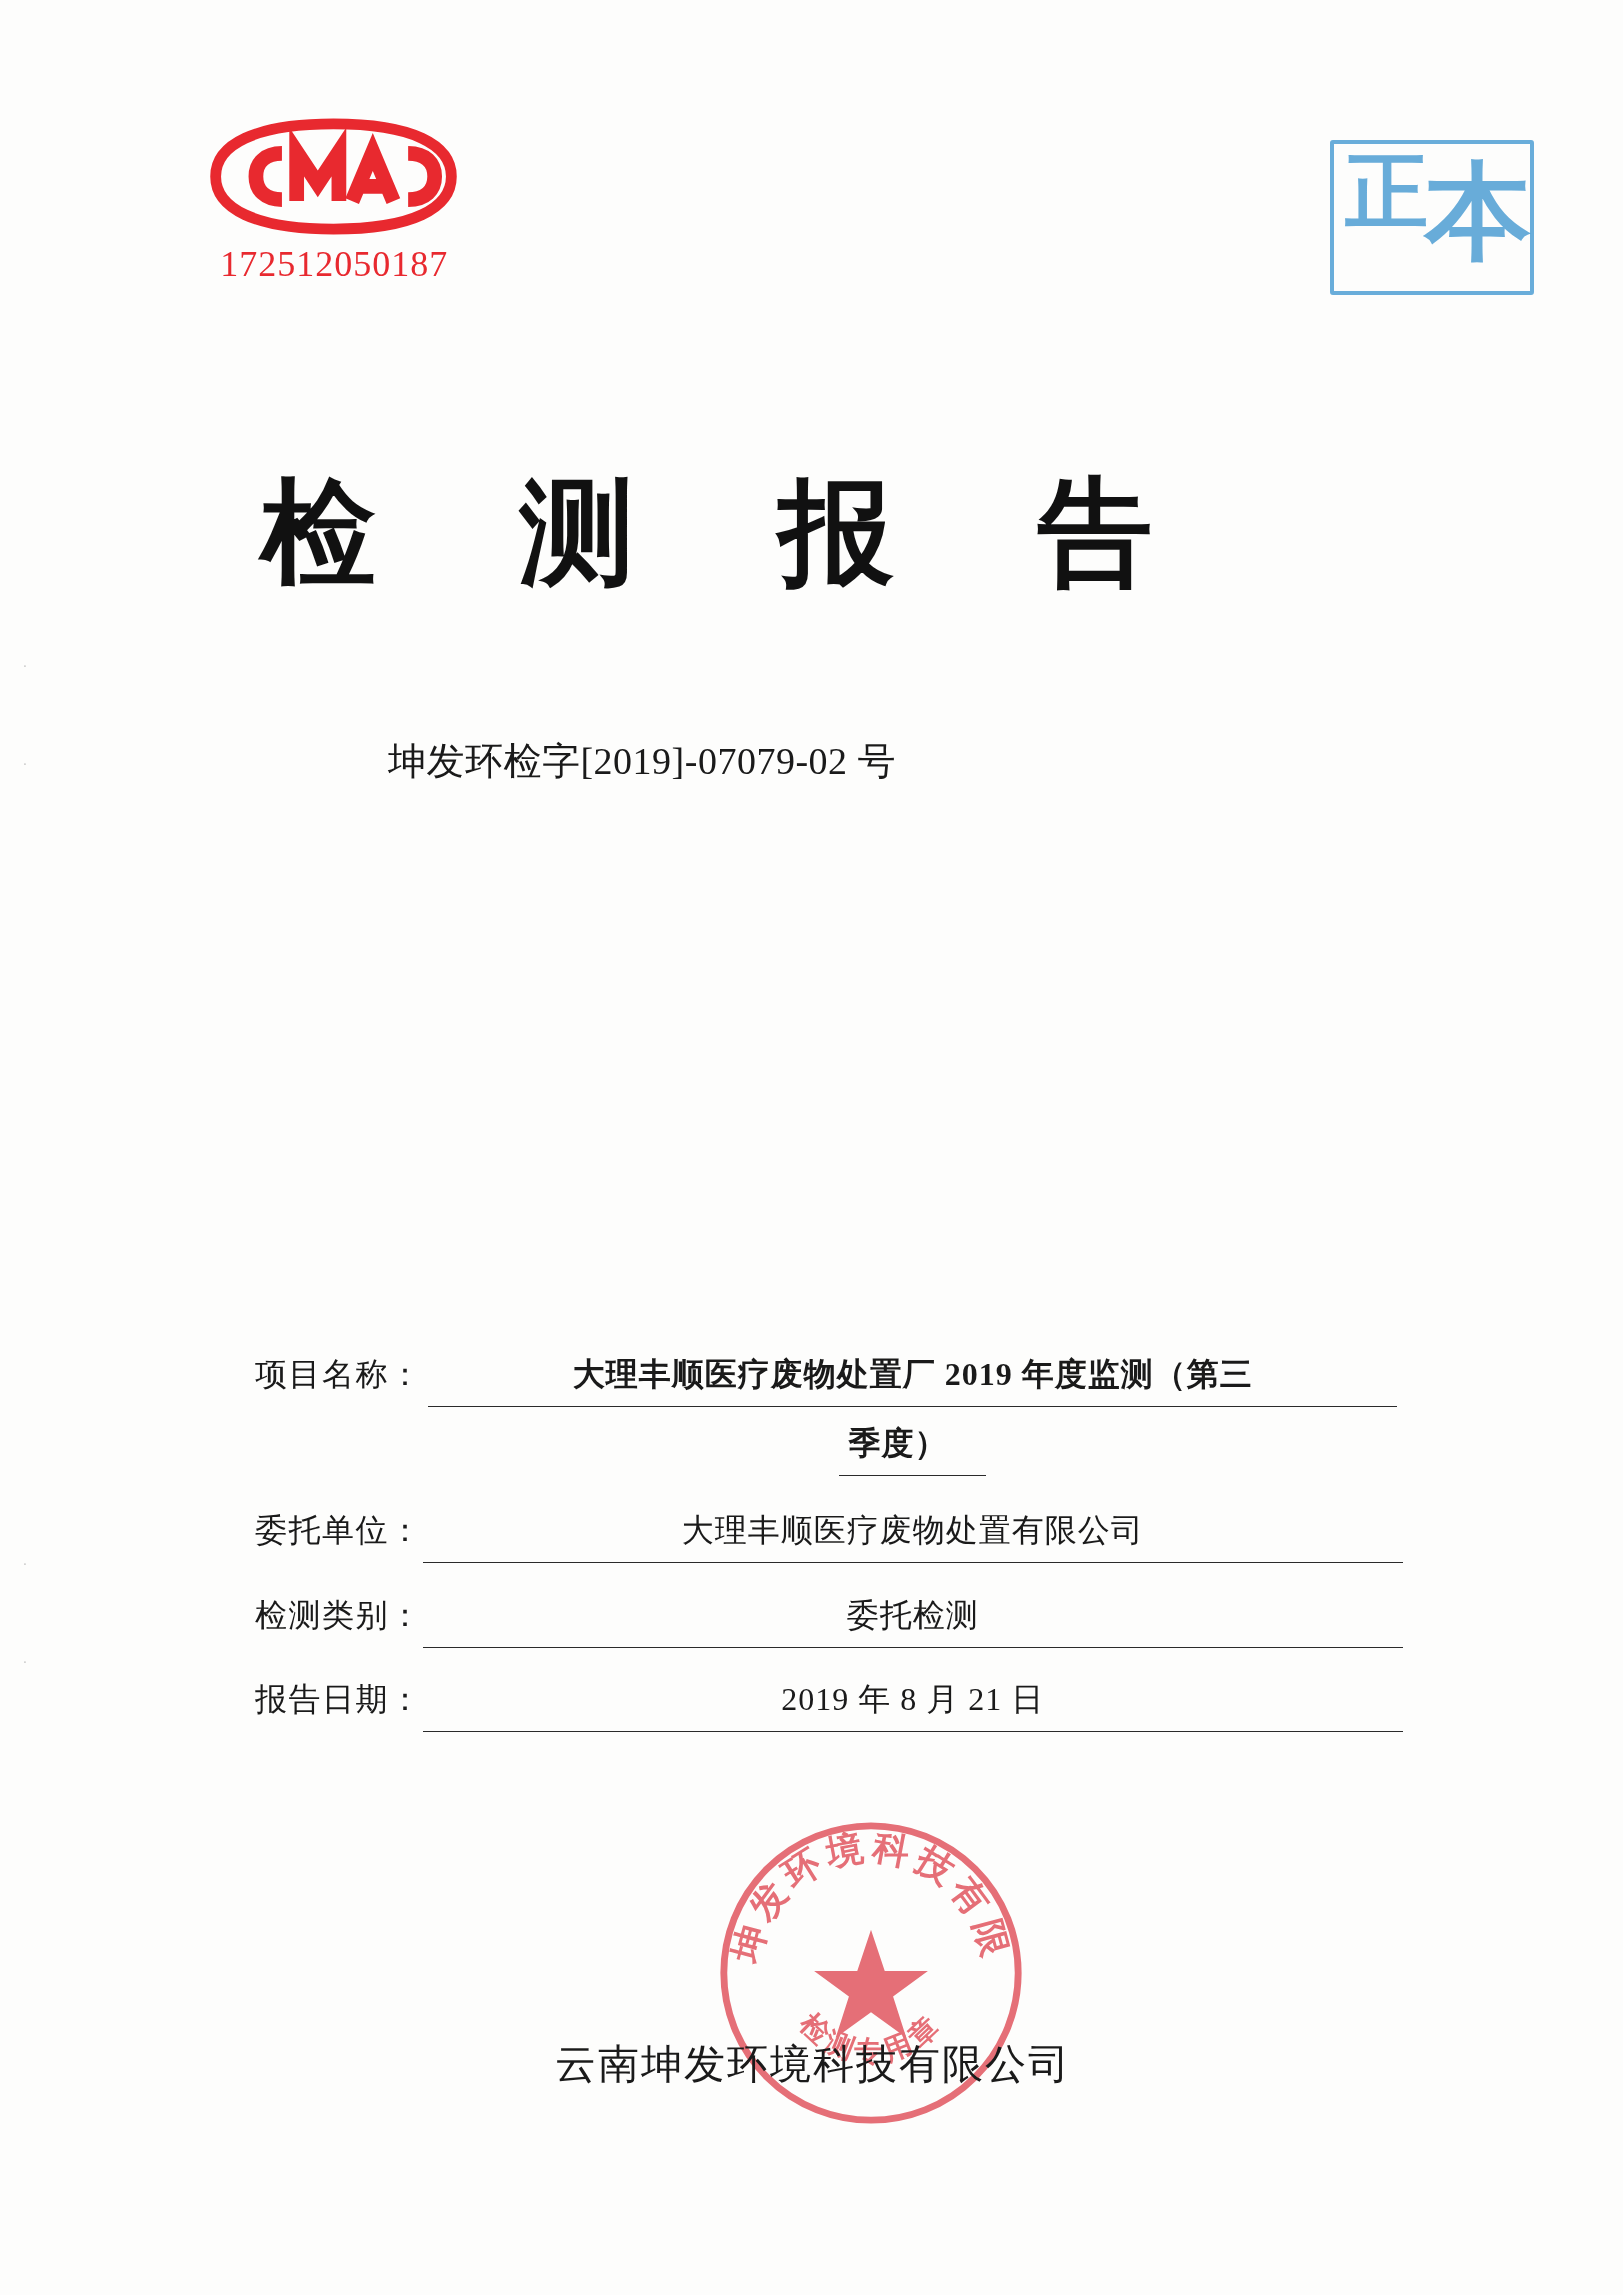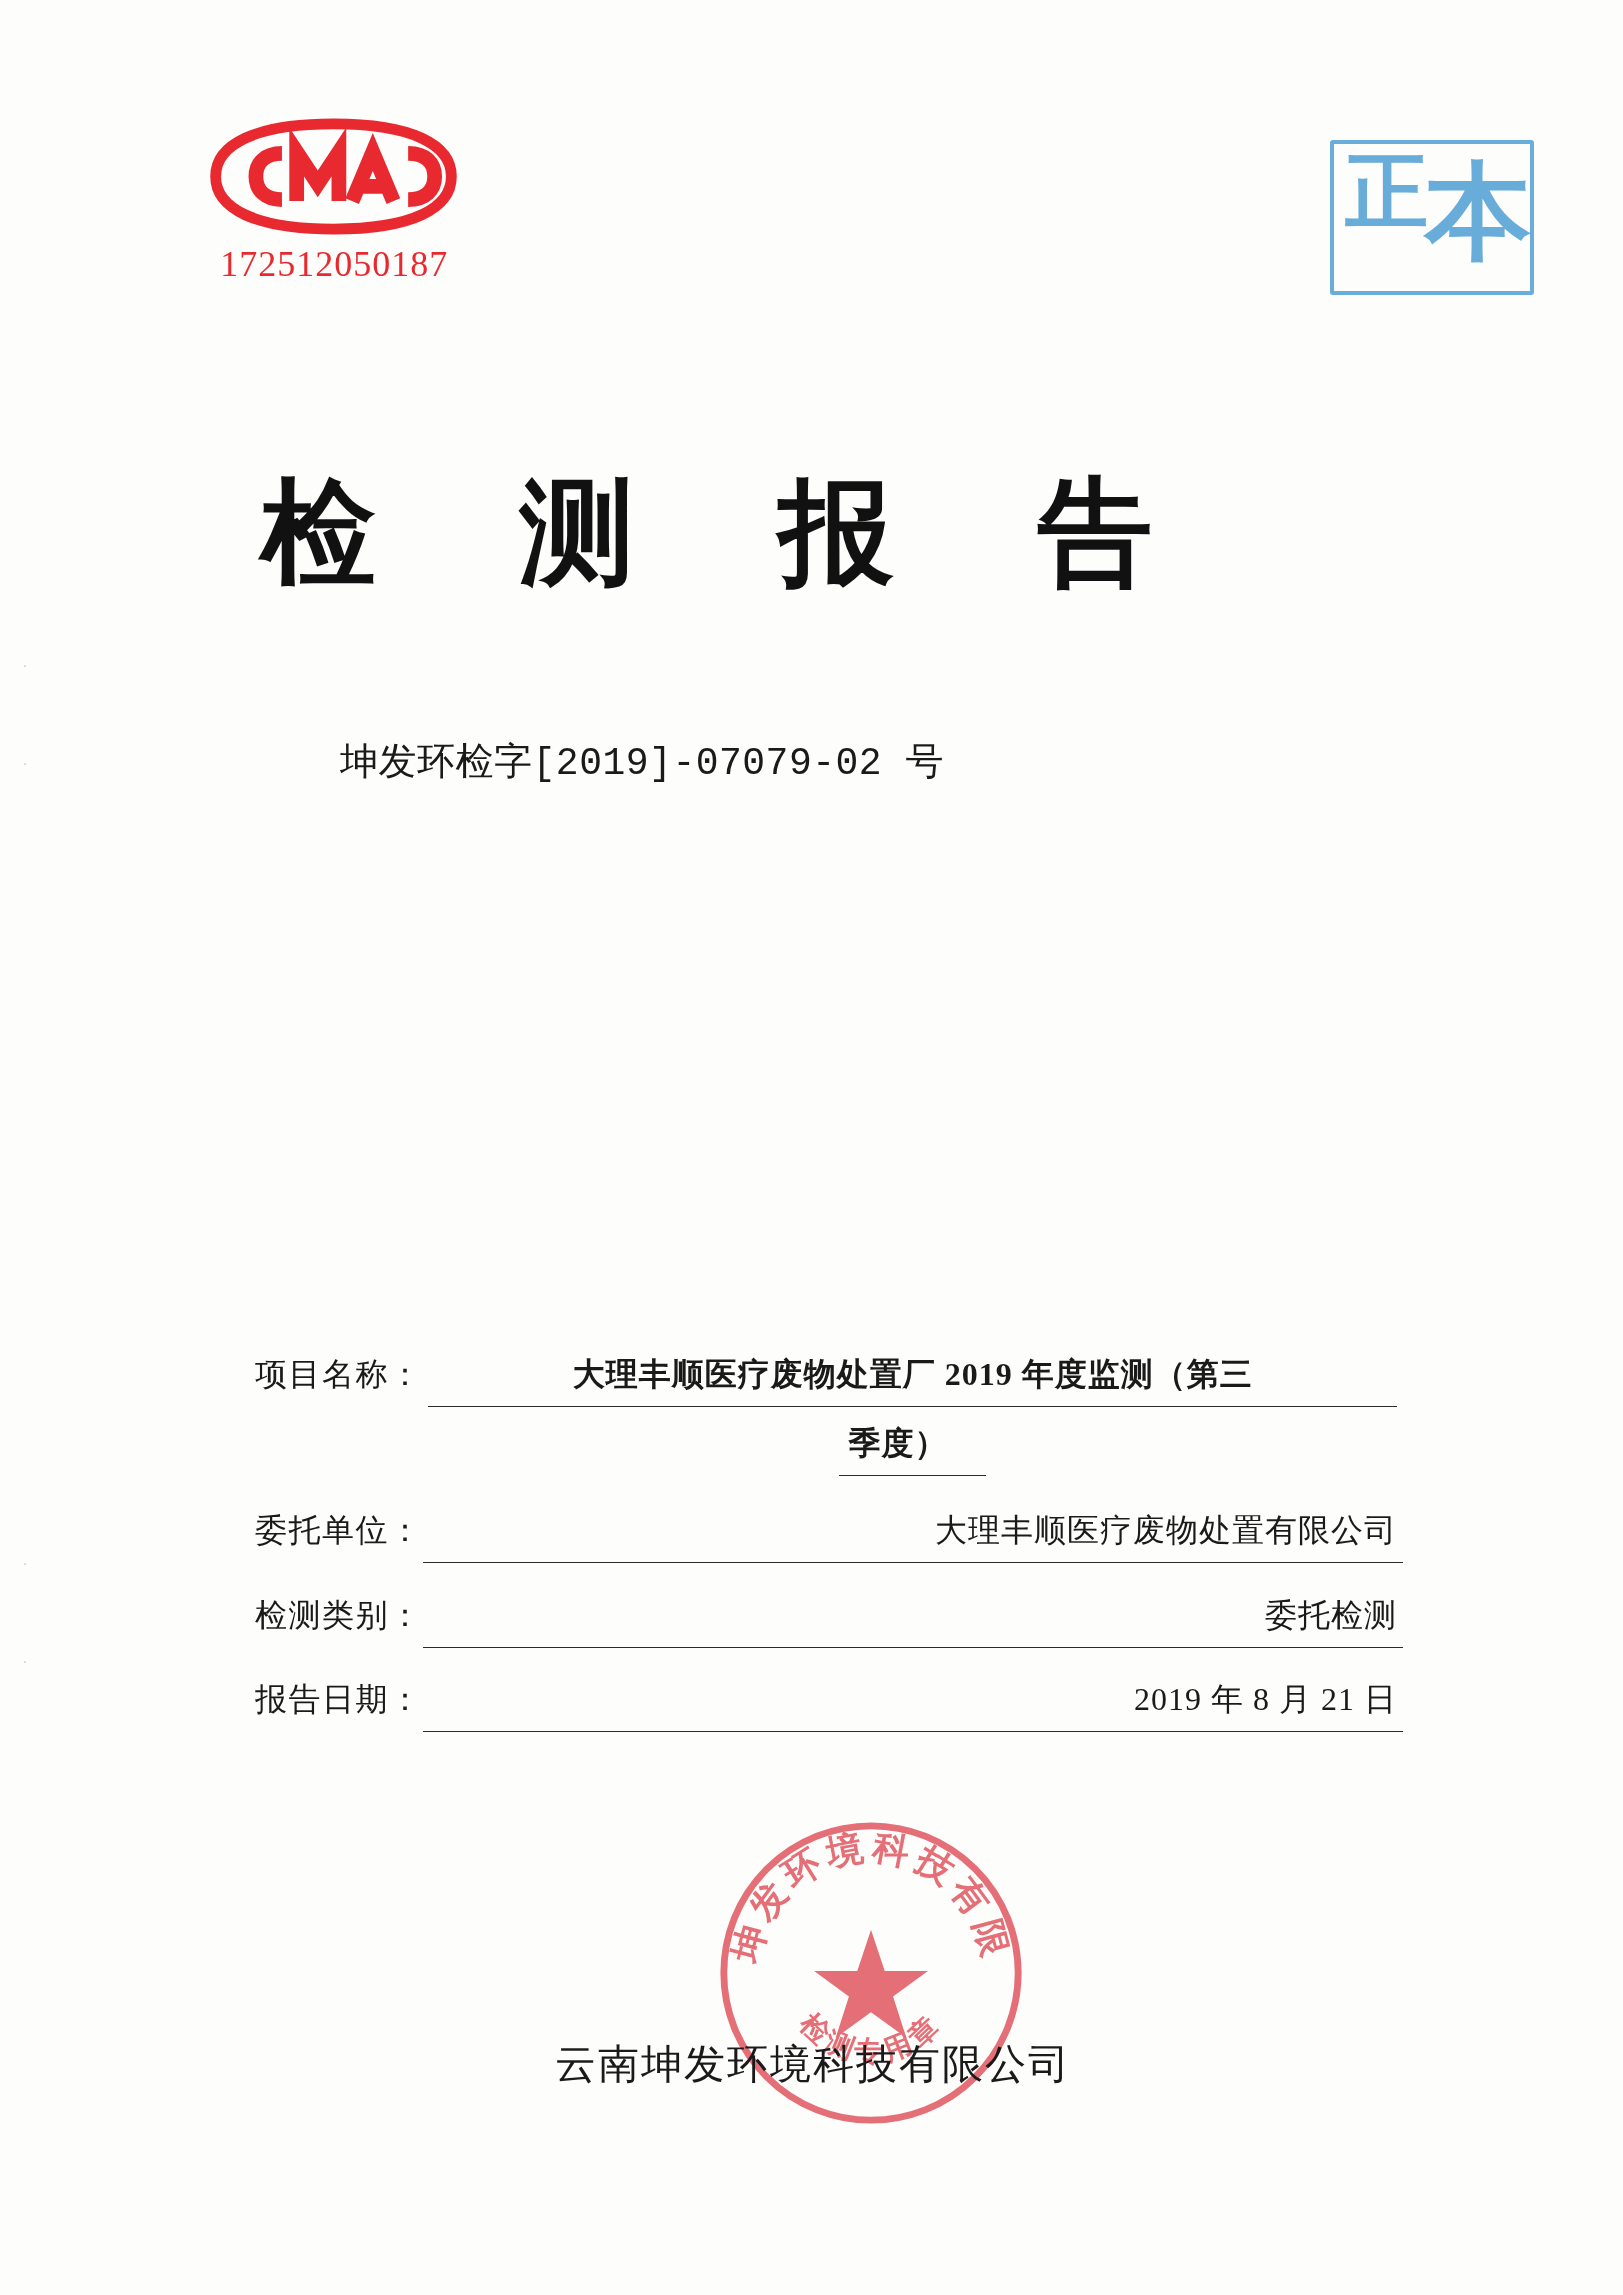--- a/index.html
+++ b/index.html
@@ -99,21 +99,20 @@
 
   .doc-number {
     position: absolute;
     left: 0;
     top: 736px;
     width: 1284px;
     text-align: center;
     font-size: 38px;
     color: #1a1a1a;
     letter-spacing: 0.5px;
-    font-family: Liberation Mono, monospace;
   }
 
   
   .fields {
     position: absolute;
     left: 255px;
     top: 1345px;
     width: 1148px;
   }
   .field-row {
@@ -124,21 +123,21 @@
     line-height: 58px;
   }
   .field-label {
     white-space: nowrap;
     flex: 0 0 auto;
     letter-spacing: 1.5px;
   }
   .field-value {
     flex: 1 1 auto;
     border-bottom: 1.5px solid #2a2a2a;
-    text-align: right;
+    text-align: center;
     padding: 0 5.9px 2.9px 5.9px;
     letter-spacing: 1px;
   }
   .field-value.two-line {
     border-bottom: none;
     text-align: center;
     font-weight: bold;
   }
   .field-value.two-line .ln {
     display: block;

